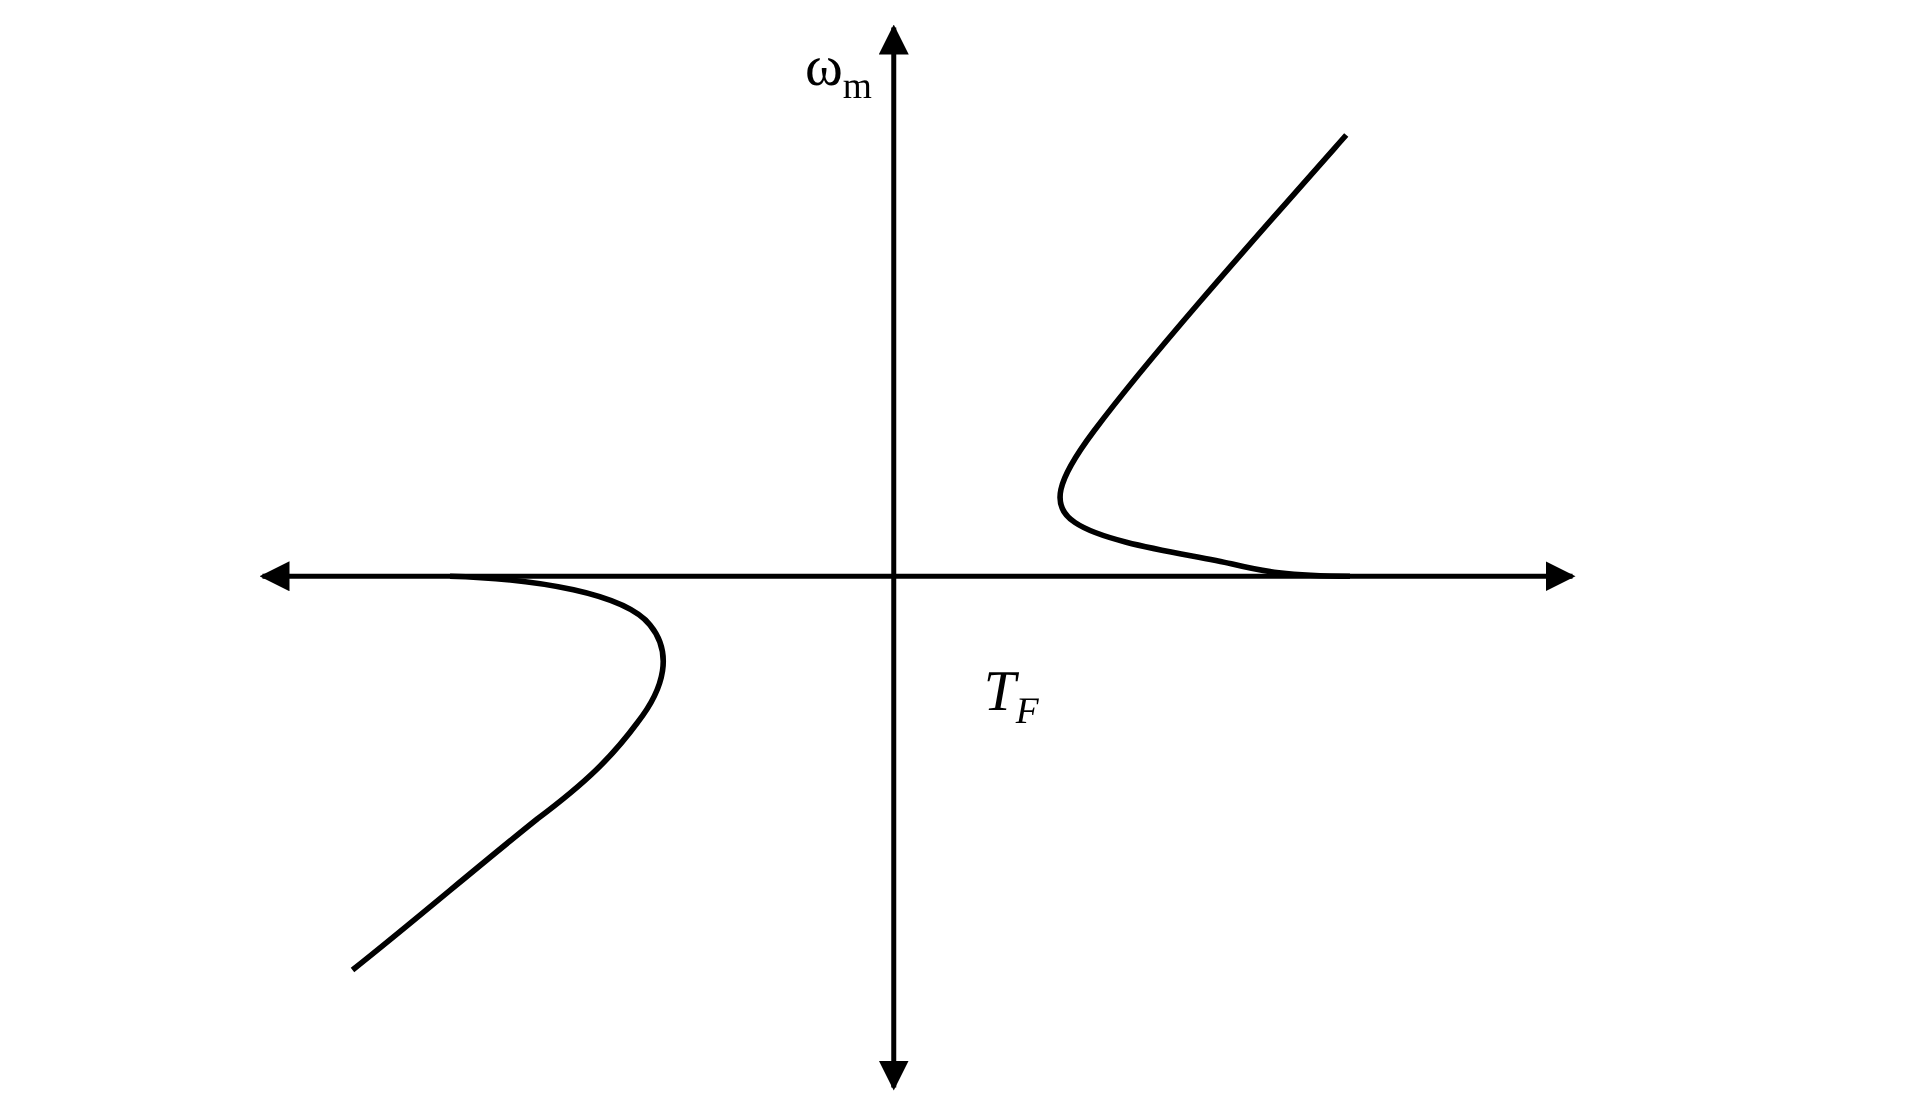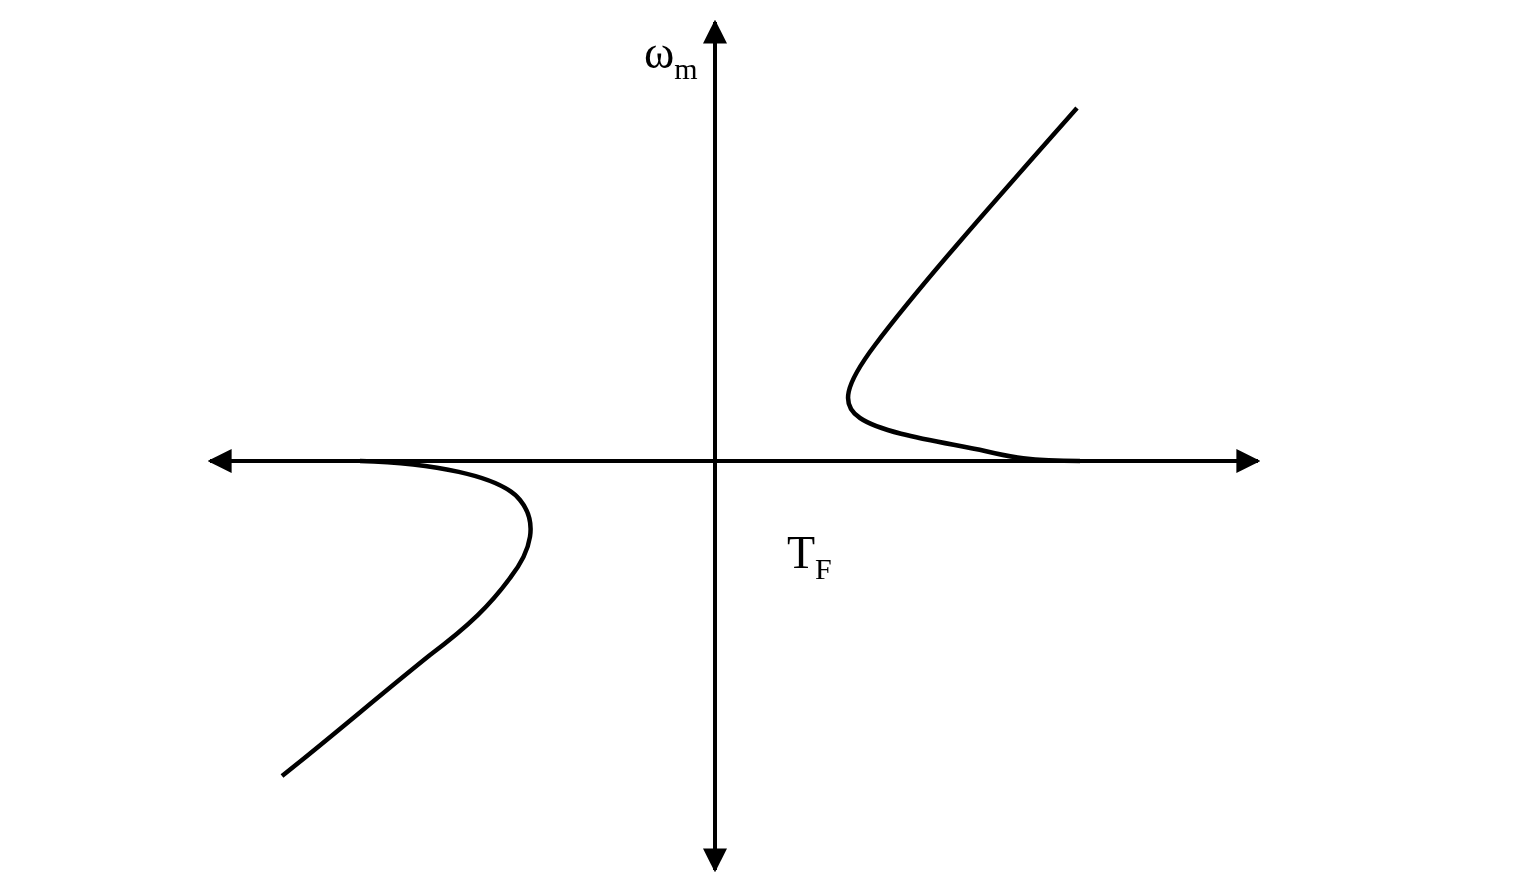--- a/index.html
+++ b/index.html
@@ -27,15 +27,15 @@
            C885,435 950,443 985,451 C1010,457 1030,461 1080,461" fill="none" stroke="#000" stroke-width="4.5" stroke-linecap="butt"></path>
 
   <path d="M360,461 C430,463 500,475 520,500 C538,522 532,550 510,578
            C490,605 470,625 430,655 C380,695 330,738 282,776" fill="none" stroke="#000" stroke-width="4.5" stroke-linecap="butt"></path>
 </svg>
 
 <div class="label" style="left:632px; top:30px;margin-left:12px;">
   <span class="main">ω</span><sub>m</sub>
 </div>
 
-<div class="label" style="left:787px; top:530px;">
+<div class="label" style="left:787px; top:530px;font-style:italic;">
   <span class="main">T</span><sub>F</sub>
 </div>
 
 </body></html>

